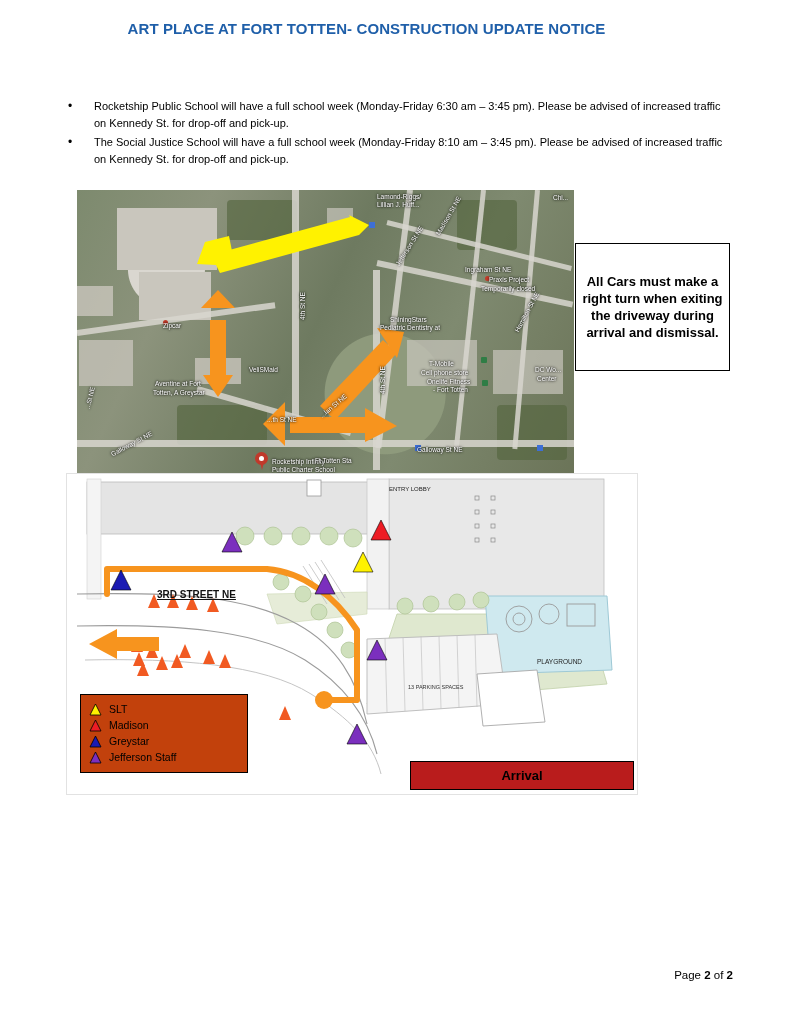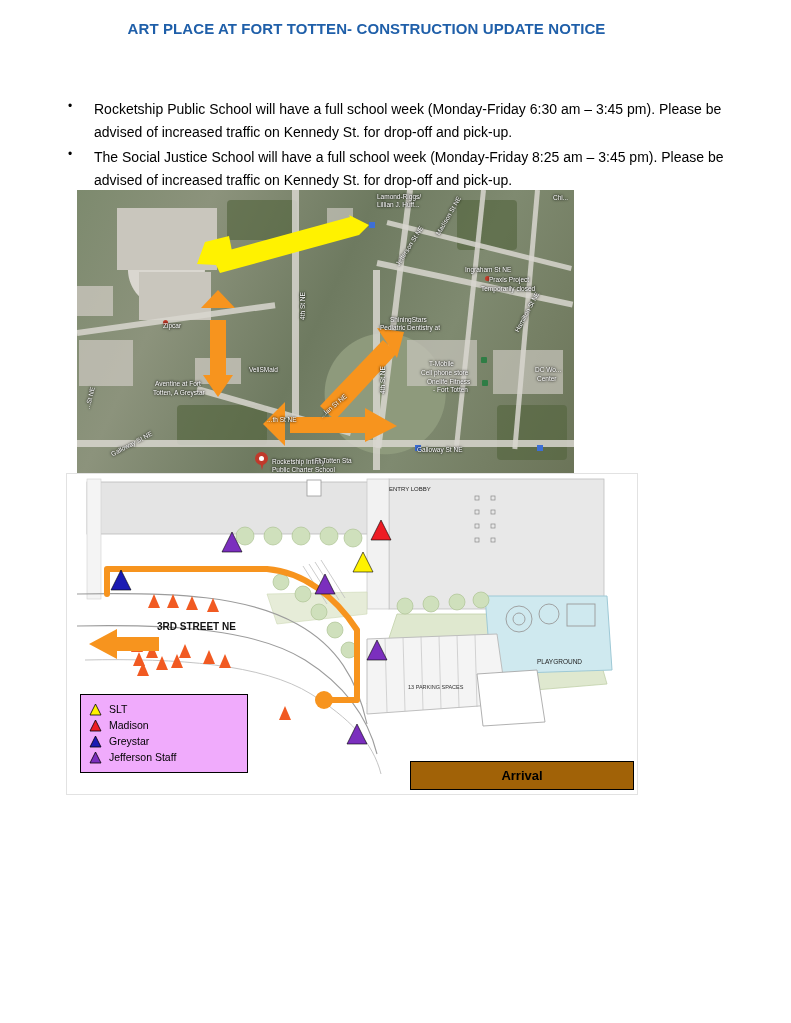--- a/index.html
+++ b/index.html
@@ -23,21 +23,21 @@
   .bullets{
     position:absolute;top:98px;left:68px;width:660px;
   }
   .bullet-row{
     display:flex;align-items:flex-start;margin-bottom:2px;
   }
   .bullet-dot{
     width:26px;flex:0 0 26px;font-size:12px;line-height:17px;text-align:left;
   }
   .bullet-text{
-    font-size:14px;line-height:23px;color:#000;
+    font-size:11px;line-height:17px;color:#000;
   }
 
   
   .map-wrap{
     position:absolute;left:77px;top:190px;width:497px;height:283px;
     overflow:hidden;background:#6f7a63;
   }
   .map-bg{position:absolute;inset:0;
     background:
       radial-gradient(circle at 18% 28%, #dad7d0 0 38px, rgba(0,0,0,0) 39px),
@@ -70,35 +70,35 @@
 
   
   .plan-wrap{
     position:absolute;left:66px;top:473px;width:570px;height:320px;
     background:#ffffff;border:1px solid #e2e2e2;overflow:hidden;
   }
   .plan-svg{position:absolute;left:0;top:0;width:570px;height:320px;}
 
   .legend{
     position:absolute;left:80px;top:694px;width:168px;height:79px;
-    border:1.5px solid #000;background:#f0abfc;box-sizing:border-box;padding:6px 8px;
+    border:1.5px solid #000;background:#c2410c;box-sizing:border-box;padding:6px 8px;
   }
   .legend-row{display:flex;align-items:center;height:16px;}
   .legend-tri{width:13px;height:13px;margin-right:7px;flex:0 0 13px;}
   .legend-label{font-size:10.5px;line-height:13px;}
 
   .arrival-box{
     position:absolute;left:410px;top:761px;width:222px;height:27px;
-    border:1.5px solid #000;background:#a16207;
+    border:1.5px solid #000;background:#b91c1c;
     display:flex;align-items:center;justify-content:center;
     font-size:13px;font-weight:bold;
   }
 
   .street-label{
-    position:absolute;left:157px;top:621px;font-size:10px;font-weight:bold;color:#111;
+    position:absolute;left:157px;top:589px;font-size:10px;font-weight:bold;color:#111;text-decoration:underline;
   }
 
   .footer{
     position:absolute;left:0;top:969px;width:791px;text-align:right;
     padding-right:58px;box-sizing:border-box;
     font-size:11.5px;
   }
   .footer b{font-weight:bold;}
 </style>
 </head>
@@ -108,21 +108,21 @@
 
   <div class="doc-title">ART PLACE AT FORT TOTTEN- CONSTRUCTION UPDATE NOTICE</div>
 
   <div class="bullets">
     <div class="bullet-row">
       <div class="bullet-dot">•</div>
       <div class="bullet-text">Rocketship Public School will have a full school week (Monday-Friday 6:30 am – 3:45 pm). Please be advised of increased traffic on Kennedy St. for drop-off and pick-up.</div>
     </div>
     <div class="bullet-row">
       <div class="bullet-dot">•</div>
-      <div class="bullet-text">The Social Justice School will have a full school week (Monday-Friday 8:25 am – 3:45 pm). Please be advised of increased traffic on Kennedy St. for drop-off and pick-up.</div>
+      <div class="bullet-text">The Social Justice School will have a full school week (Monday-Friday 8:10 am – 3:45 pm). Please be advised of increased traffic on Kennedy St. for drop-off and pick-up.</div>
     </div>
   </div>
 
   <div class="map-wrap">
     <div class="map-bg"></div>
 
     <div class="blk" style="left:40px;top:18px;width:100px;height:62px;"></div>
     <div class="blk" style="left:62px;top:82px;width:72px;height:48px;"></div>
     <div class="blk" style="left:0px;top:96px;width:36px;height:30px;opacity:.8;"></div>
     <div class="blk" style="left:2px;top:150px;width:54px;height:46px;opacity:.75;"></div>
@@ -203,20 +203,23 @@
     <div class="maplbl" style="left:292px;top:186px;transform:rotate(-90deg);">4th St NE</div>
     <div class="maplbl" style="left:240px;top:212px;transform:rotate(-40deg);">...lan St NE</div>
     <div class="maplbl" style="left:190px;top:226px;">...th St NE</div>
     <div class="maplbl" style="left:32px;top:250px;transform:rotate(-28deg);">Galloway St NE</div>
     <div class="maplbl" style="left:340px;top:256px;">Galloway St NE</div>
     <div class="maplbl" style="left:238px;top:267px;">Ft Totten Sta</div>
     <div class="maplbl" style="left:2px;top:204px;transform:rotate(-76deg);">...St NE</div>
     <div class="maplbl" style="left:476px;top:4px;">Chi...</div>
   </div>
 
+  <div class="notice-box">
+    <span>All Cars must make a right turn when exiting the driveway during arrival and dismissal.</span>
+  </div>
 
   <div class="plan-wrap">
     <svg class="plan-svg" viewBox="0 0 570 320">
       <rect x="0" y="0" width="570" height="320" fill="#ffffff"></rect>
 
       <rect x="20" y="8" width="300" height="52" fill="#e4e4e4" stroke="#b9b9b9" stroke-width="0.8"></rect>
       <rect x="322" y="5" width="215" height="130" fill="#e8e8e8" stroke="#bdbdbd" stroke-width="0.8"></rect>
       <rect x="300" y="5" width="22" height="130" fill="#f2f2f2" stroke="#c6c6c6" stroke-width="0.7"></rect>
       <rect x="20" y="5" width="14" height="120" fill="#f4f4f4" stroke="#cfcfcf" stroke-width="0.6"></rect>
       <rect x="240" y="6" width="14" height="16" fill="#ffffff" stroke="#999" stroke-width="0.8"></rect>
@@ -345,14 +348,17 @@
           <polygon points="6.5,1 12,12 1,12" fill="#7B2FBE" stroke="#000" stroke-width="0.8"></polygon>
         </svg>
       <span class="legend-label">Jefferson Staff</span>
     </div>
   </div>
 
   <div class="arrival-box">
     <span>Arrival</span>
   </div>
 
+  <div class="footer">
+    <span>Page </span><b>2</b><span> of </span><b>2</b>
+  </div>
 
 </div>
 
 </body></html>

